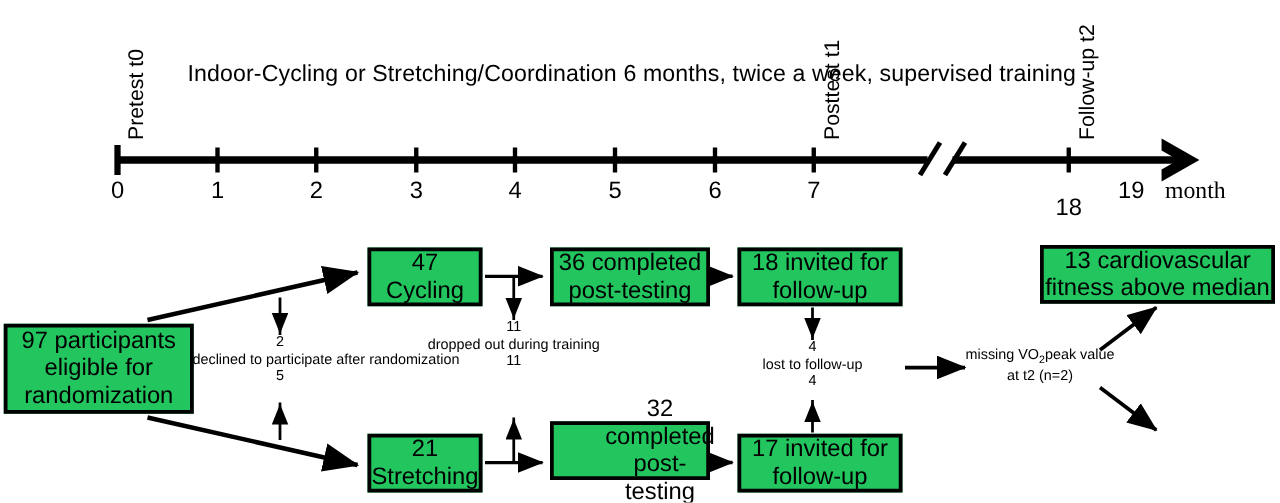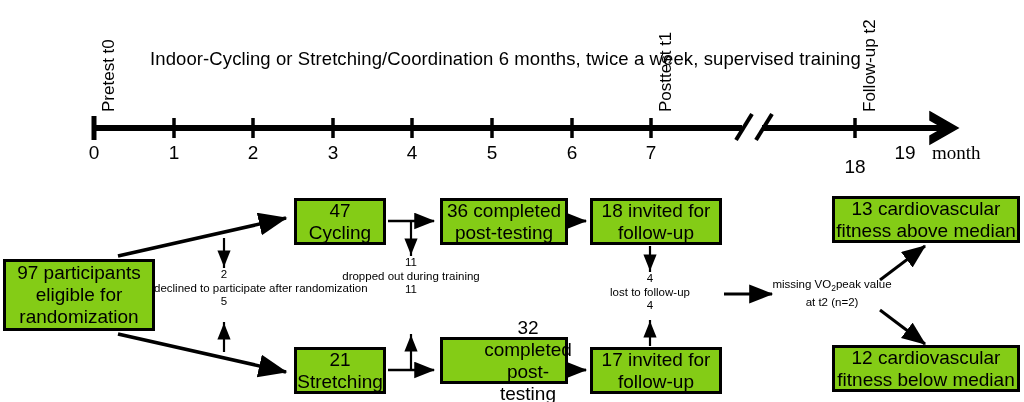--- a/index.html
+++ b/index.html
@@ -10,21 +10,21 @@
 
   
   .tl-head{position:absolute;text-align:center;font-size:18.5px;line-height:22px;
            letter-spacing:.1px;white-space:nowrap;}
   .tick-lab{position:absolute;font-size:19px;text-align:center;width:40px;}
   .unit-lab{position:absolute;font-size:19px;white-space:nowrap;}
   .vlab{position:absolute;font-size:17px;white-space:nowrap;
         transform-origin:0 0;transform:rotate(-90deg);}
 
   
-  .box{position:absolute;border:3.5px solid #000;background:#84cc16;
+  .box{position:absolute;border:3.5px solid #000;background:#22c55e;
        display:flex;align-items:center;justify-content:center;text-align:center;
        font-size:19px;line-height:22px;box-sizing:border-box;}
   .box span{display:block;}
 
   
   .note{position:absolute;text-align:center;font-size:11.5px;line-height:13.5px;
         white-space:nowrap;}
   .note .num{display:block;}
   .note2{position:absolute;text-align:center;font-size:11.5px;line-height:13.5px;
          white-space:nowrap;}
@@ -169,26 +169,20 @@
     </div>
   </div>
 
   <div class="box" style="left:832px;top:196px;width:188px;height:47px;">
     <div>
       <span>13 cardiovascular</span>
       <span>fitness above median</span>
     </div>
   </div>
 
-  <div class="box" style="left:832px;top:345px;width:188px;height:47px;">
-    <div>
-      <span>12 cardiovascular</span>
-      <span>fitness below median</span>
-    </div>
-  </div>
 
   <div class="note" style="left:154px;top:268px;width:140px;">
     <span class="num">2</span>
     <span>declined to participate</span>
     <span>after randomization</span>
     <span class="num">5</span>
   </div>
 
   <div class="note" style="left:341px;top:256px;width:140px;">
     <span class="num">11</span>

